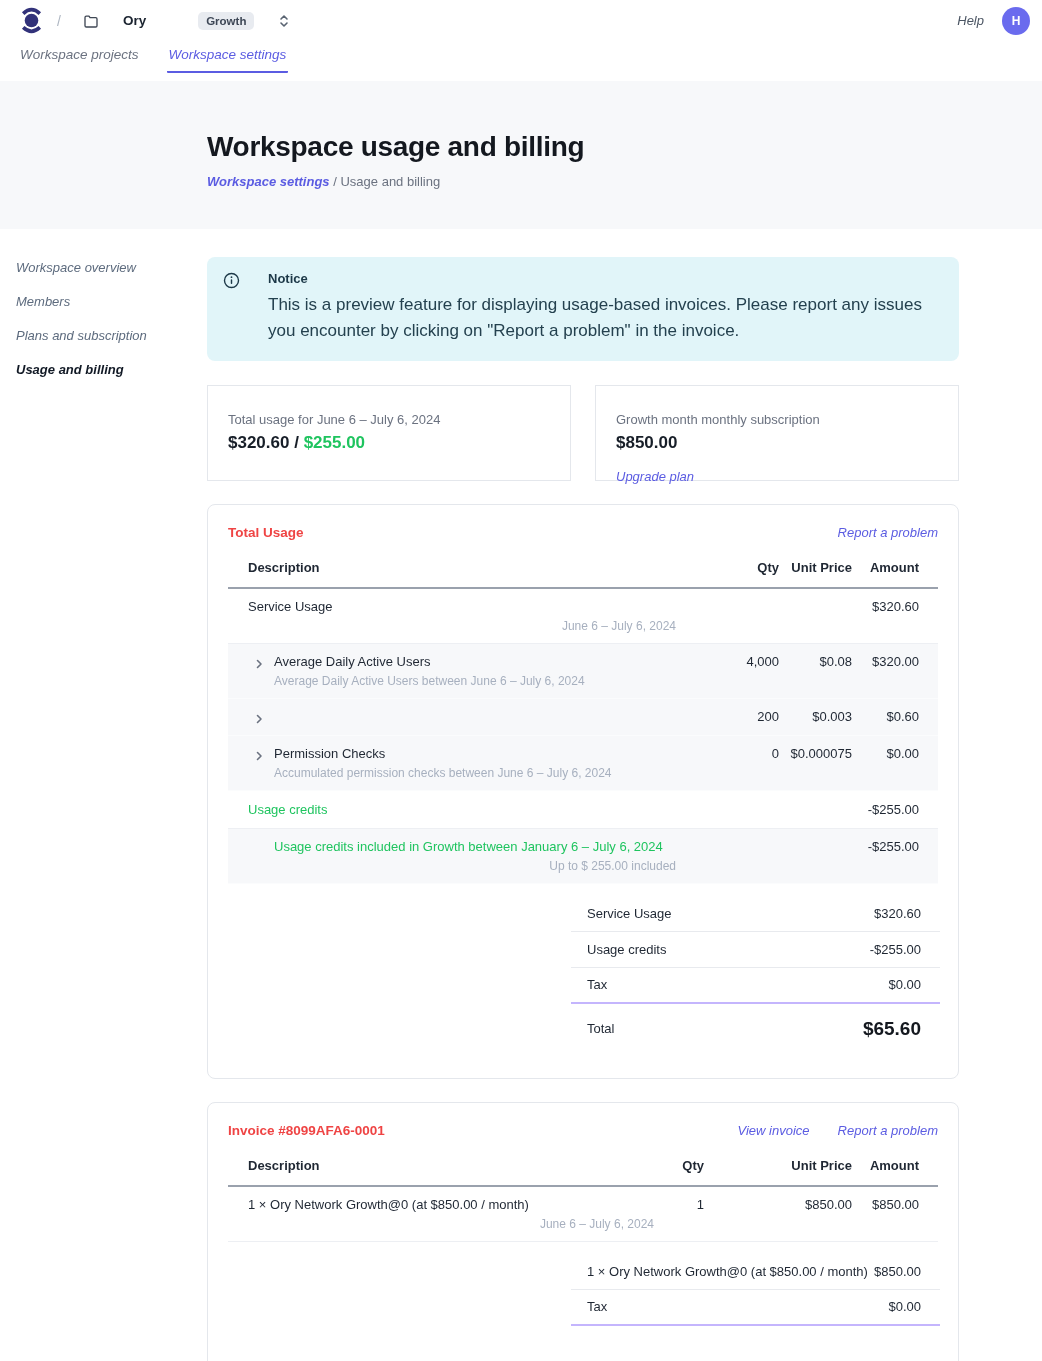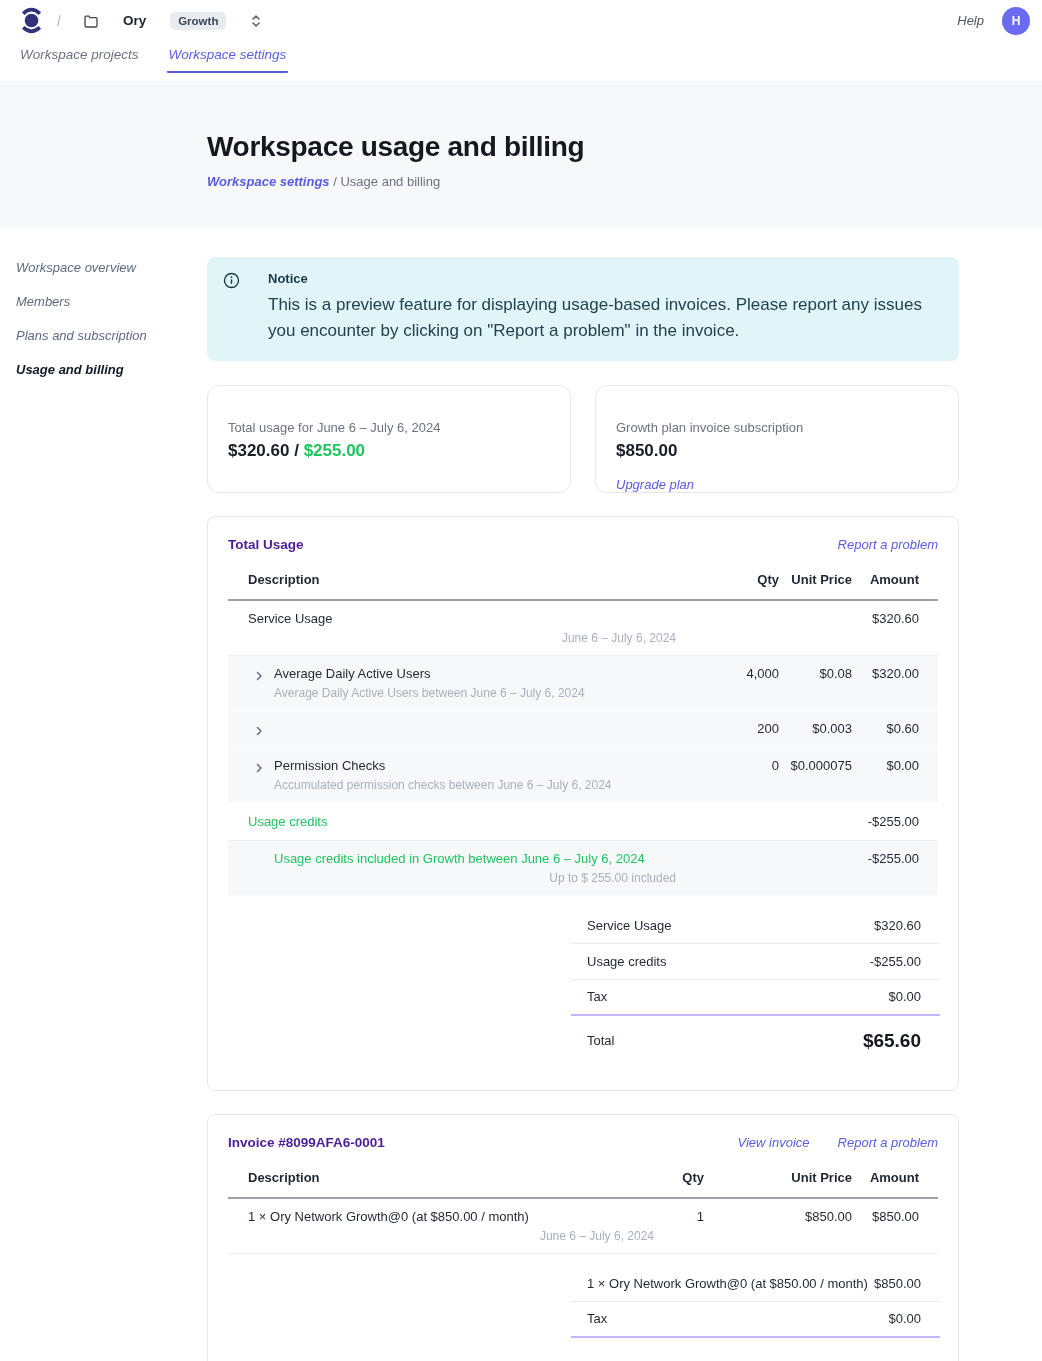--- a/index.html
+++ b/index.html
@@ -10,21 +10,21 @@
   }
   a { text-decoration:none; cursor:pointer;font-style:italic; }
   .green  { color:#1fc45f; }
 
   
   .topbar { height:41px; display:flex; align-items:center; padding:0 12px 0 20px; background:#fff; }
   .logo { display:flex; align-items:center; margin-right:14px; cursor:pointer; }
   .crumb-sep { color:#aeb6c2; font-size:14px; margin-right:16px; }
   .ws-switcher { display:flex; align-items:center; gap:24px; background:none; border:none; cursor:pointer; font-family:inherit; font-size:13.5px; color:#1b2430; padding:4px 6px; border-radius:6px; }
   .ws-name { font-weight:600; font-size:13.5px; }
-  .badge { background:#e8ebf0; color:#3e4756; font-size:11.5px; font-weight:600; padding:3px 8px; border-radius:5px; }
+  .badge { background:#e8ebf0; color:#3e4756; font-size:11.5px; font-weight:600; padding:3px 8px; border-radius:5px;margin-left:28px; }
   .spacer { flex:1; }
   .help-link { color:#4b5563; font-size:13px; margin-right:18px; }
   .avatar { width:28px; height:28px; border-radius:50%; background:#6a6bee; color:#fff; font-size:12px; font-weight:700; display:flex; align-items:center; justify-content:center; cursor:pointer; }
 
   
   .tabs { display:flex; gap:26px; padding:0 0 0 18px; height:40px; align-items:flex-start; background:#fff; }
   .tab { font-size:13.5px; color:#6b7280; padding:6px 2px 9px; border-bottom:2.5px solid transparent; border-radius:1px; }
   .tab.active { color:#5b5ce2; border-bottom-color:#5b5ce2; }
 
   
@@ -41,29 +41,29 @@
   .main { width:752px; flex:none; }
 
   
   .notice { background:#e1f5f9; border-radius:8px; padding:14px 16px 16px; display:flex; gap:28px; }
   .notice .nicon { flex:none; padding-top:1px; }
   .notice .ntitle { font-weight:700; color:#1c3848; font-size:13px; margin-bottom:6px; }
   .notice .nbody { color:#24414f; font-size:17px; line-height:1.55; max-width:700px; }
 
   
   .cards { display:flex; gap:24px; margin-top:24px; }
-  .scard { flex:1; border:1px solid #e4e7ec; border-radius:12px; padding:34px 20px; height:108px; background:#fff; }
+  .scard { flex:1; border:1px solid #e4e7ec; border-radius:0; padding:26px 20px; height:96px; background:#fff; }
   .scard .lab { color:#6b7280; font-size:13px; }
   .scard .val { margin-top:6px; font-size:17px; font-weight:600; color:#171e28; }
   .scard .action { display:inline-block; margin-top:16px; font-size:13px; color:#5b5ce2; }
 
   
   .card { border:1px solid #e4e7ec; border-radius:8px; background:#fff; padding:20px 20px 24px; margin-top:23px; }
   .card-head { display:flex; align-items:center; justify-content:space-between; margin-bottom:14px; }
-  .card-title { font-size:13.5px; font-weight:700; color:#4c1d95; }
+  .card-title { font-size:13.5px; font-weight:700; color:#ef4444; }
   .card-links { display:flex; gap:28px; }
   .card-links a { font-size:13px; color:#5b5ce2; }
 
   
   .thead { display:flex; padding:6px 0 12px; border-bottom:2px solid #9aa1ad; font-weight:700; font-size:13px; color:#1c2531; }
   .trow { display:flex; align-items:flex-start; border-bottom:1px solid #edeff3; padding:10px 0; }
   .trow.shaded { background:#f7f8fa; border-bottom:1px solid #fbfcfd; }
   .c { font-size:13px; color:#1f2733; }
   .c.desc { flex:1; padding-left:20px; }
   .c.qty  { width:103px; text-align:right; }
@@ -158,21 +158,21 @@
     </div>
 
     <div class="cards">
       <div class="scard">
         <div class="lab">Total usage for June 6 – July 6, 2024</div>
         <div class="val">
           <span>$320.60</span><span> / </span><span class="green">$255.00</span>
         </div>
       </div>
       <div class="scard">
-        <div class="lab">Growth plan invoice subscription</div>
+        <div class="lab">Growth month monthly subscription</div>
         <div class="val">$850.00</div>
         <a class="action">Upgrade plan</a>
       </div>
     </div>
 
     <section class="card">
       <div class="card-head">
         <span class="card-title">Total Usage</span>
         <div class="card-links">
           <a>Report a problem</a>
@@ -248,21 +248,21 @@
           <div class="c desc">
             <div class="rname green">Usage credits</div>
           </div>
           <div class="c qty"></div>
             <div class="c unit"></div>
           <div class="c amt green">-$255.00</div>
         </div>
 
         <div class="trow shaded">
           <div class="c desc" style="padding-left:46px;">
-            <div class="rname green">Usage credits included in Growth between June 6 – July 6, 2024</div>
+            <div class="rname green">Usage credits included in Growth between January 6 – July 6, 2024</div>
             <div class="rsub">Up to $ 255.00 included</div>
           </div>
           <div class="c qty"></div>
             <div class="c unit"></div>
           <div class="c amt green">-$255.00</div>
         </div>
       </div>
 
       <div class="summary">
         <div class="sumrow">

